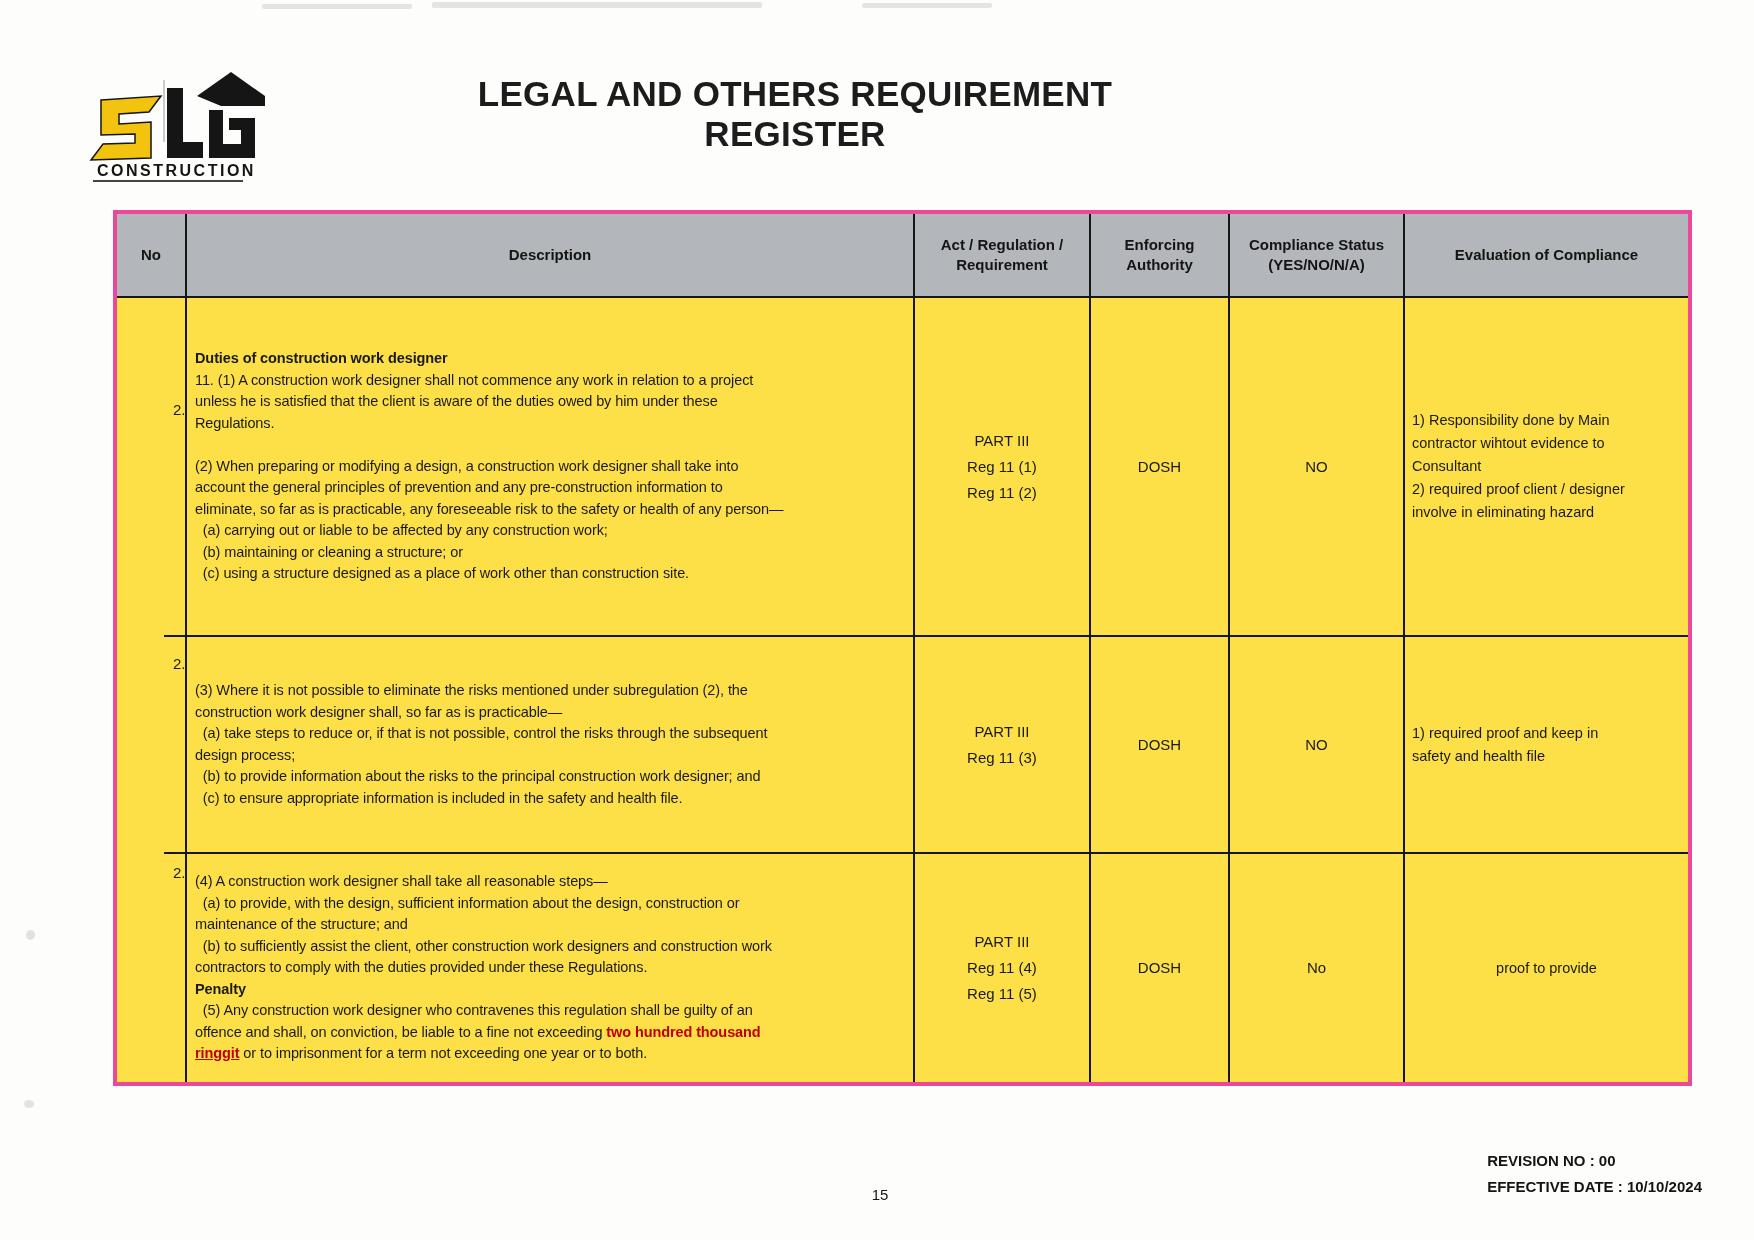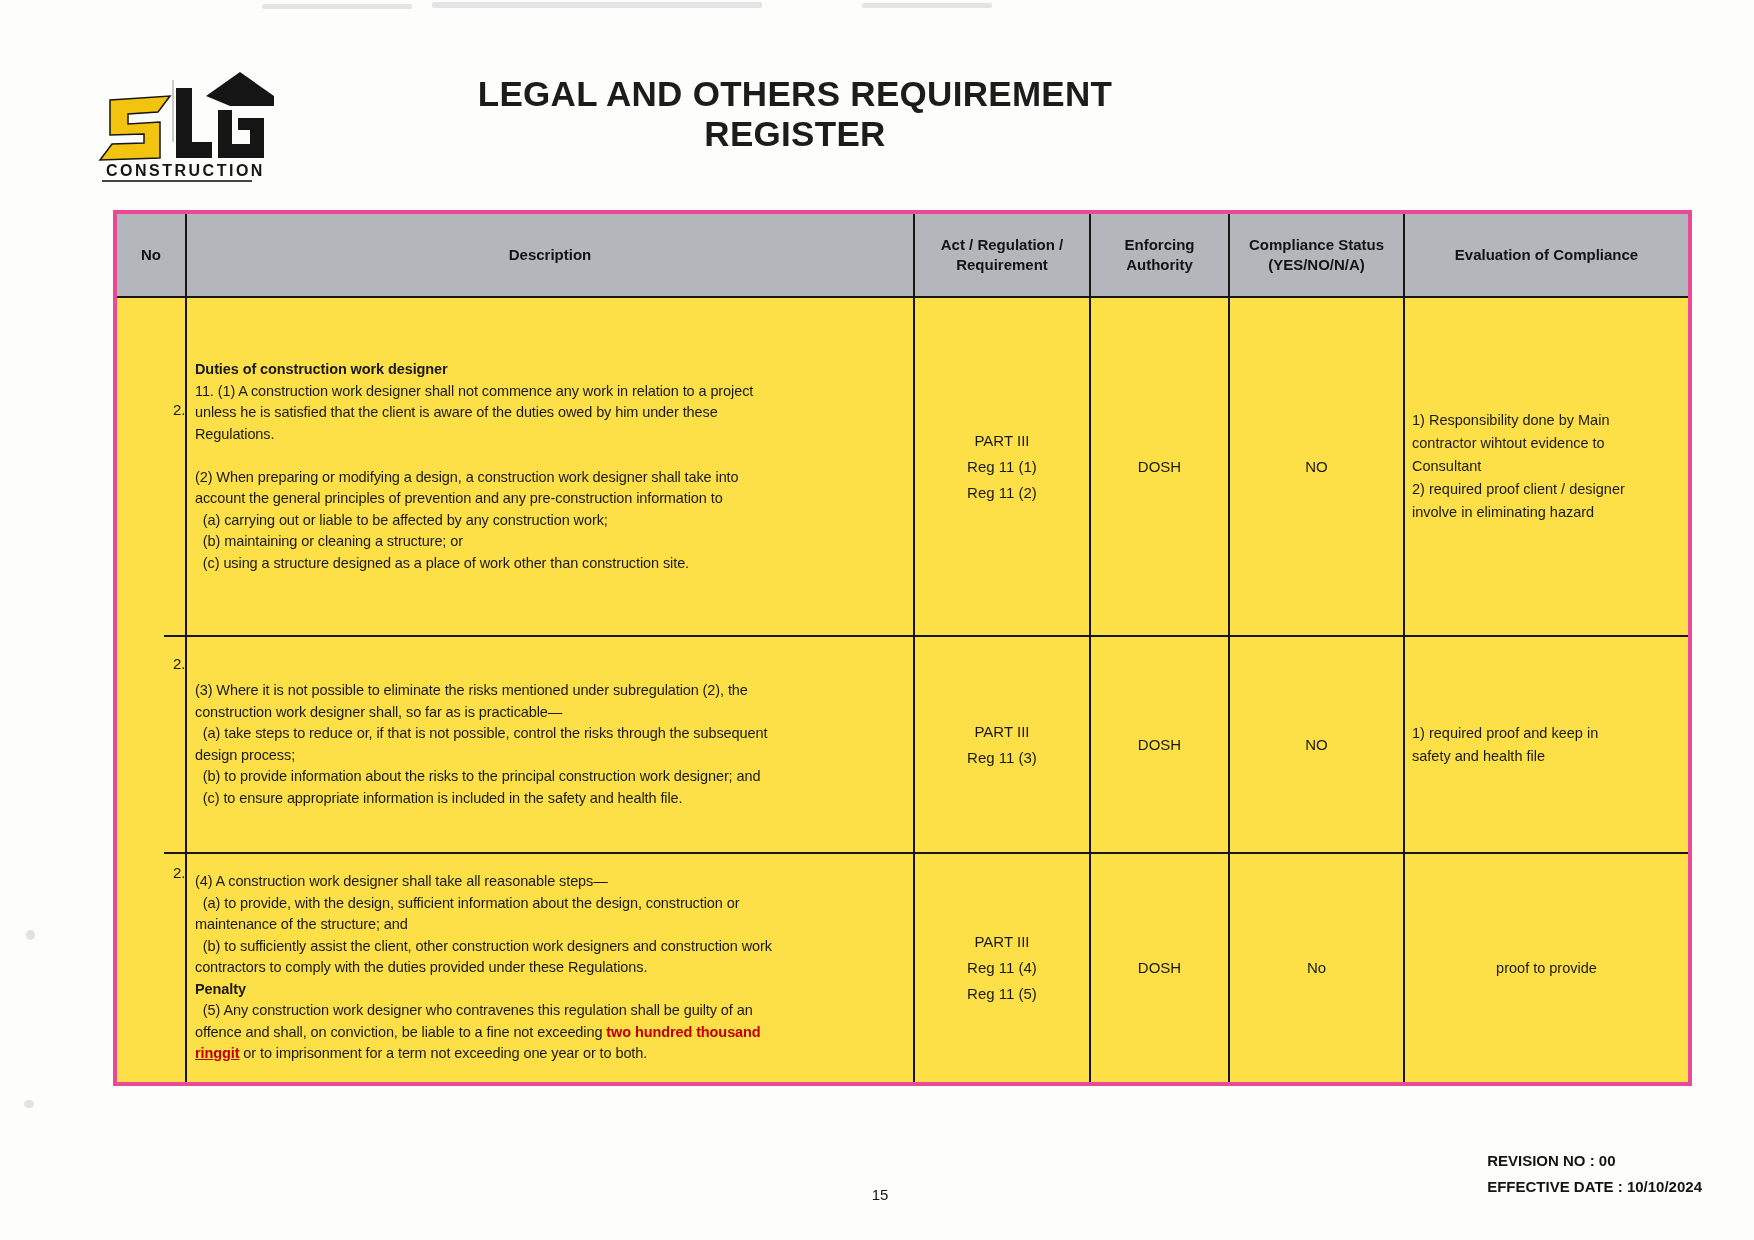--- a/index.html
+++ b/index.html
@@ -5,21 +5,21 @@
   html,body{margin:0;padding:0;}
   body{
     width:1754px;height:1240px;position:relative;overflow:hidden;
     background:#fdfdfc;color:#1a1a1a;
     font-family:"Liberation Sans","DejaVu Sans",sans-serif;
   }
   
   .streak{position:absolute;background:#cfcfcf;opacity:.55;border-radius:2px;}
   .speck{position:absolute;background:#b9b9b9;opacity:.4;border-radius:50%;}
   
-  .logo{position:absolute;left:88px;top:66px;width:220px;height:120px;}
+  .logo{position:absolute;left:79px;top:66px;width:220px;height:120px;}
   
   .page-title{
     position:absolute;left:420px;top:74px;width:750px;
     text-align:center;font-size:35px;font-weight:600;letter-spacing:.3px;color:#1c1c1c;
   }
   
   .tbl{
     position:absolute;left:113px;top:210px;
     display:grid;
     grid-template-columns:70px 728px 176px 139px 175px 283px;
@@ -93,20 +93,21 @@
     <div class="cell hcell cLast">Evaluation of Compliance</div>
     <div class="cell no-cell" style="padding-top: 101px;">2.15</div>
     <div class="cell desc-cell">
       <div class="desc-line"><span class="seg-b">Duties of construction work designer</span></div>
       <div class="desc-line"><span>11. (1) A construction work designer shall not commence any work in relation to a project</span></div>
       <div class="desc-line"><span>unless he is satisfied that the client is aware of the duties owed by him under these</span></div>
       <div class="desc-line"><span>Regulations.</span></div>
       <div class="desc-line">&nbsp;</div>
       <div class="desc-line"><span>(2) When preparing or modifying a design, a construction work designer shall take into</span></div>
       <div class="desc-line"><span>account the general principles of prevention and any pre-construction information to</span></div>
+      <div class="desc-line"><span>eliminate, so far as is practicable, any foreseeable risk to the safety or health of any person—</span></div>
       <div class="desc-line"><span>  (a) carrying out or liable to be affected by any construction work;</span></div>
       <div class="desc-line"><span>  (b) maintaining or cleaning a structure; or</span></div>
       <div class="desc-line"><span>  (c) using a structure designed as a place of work other than construction site.</span></div>
     </div>
     <div class="cell act-cell">PART III
 Reg 11 (1)
 Reg 11 (2)</div>
     <div class="cell ">DOSH</div>
     <div class="cell ">NO</div>
     <div class="cell eval-cell cLast">1) Responsibility done by Main

